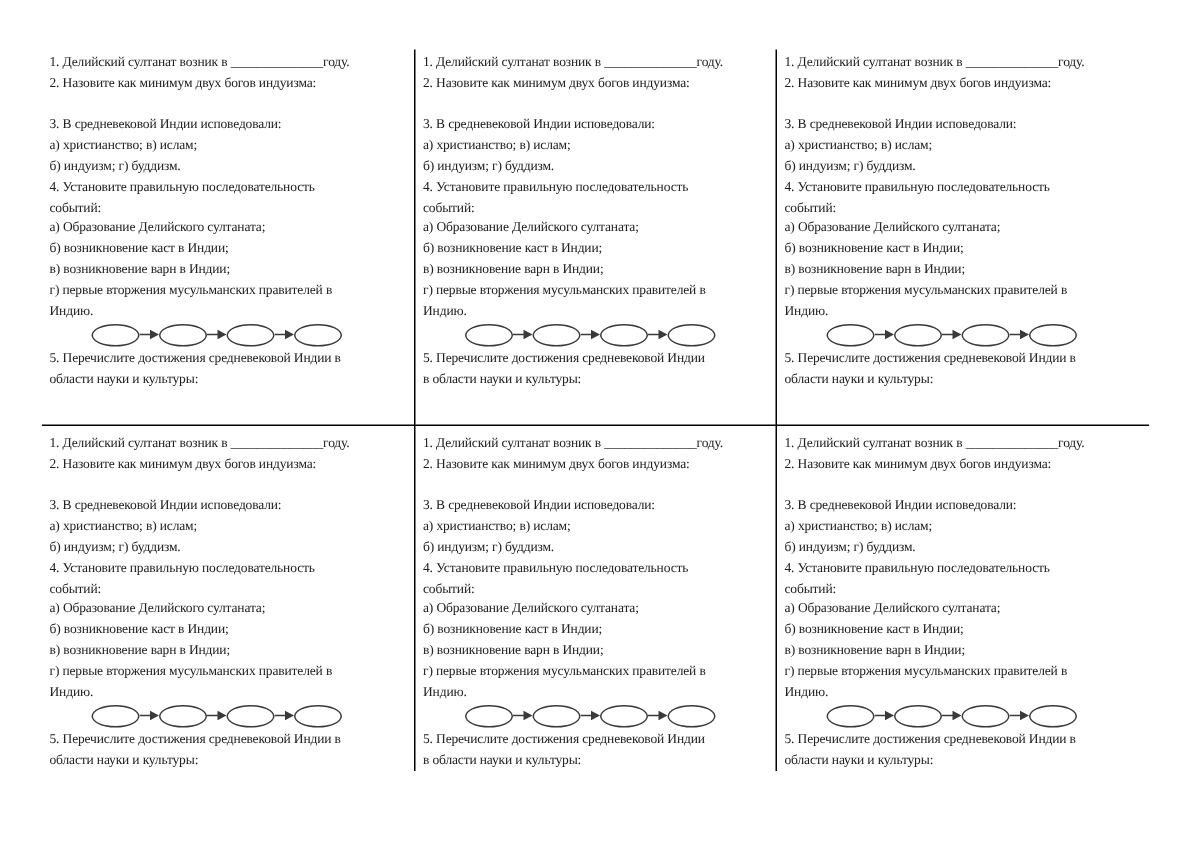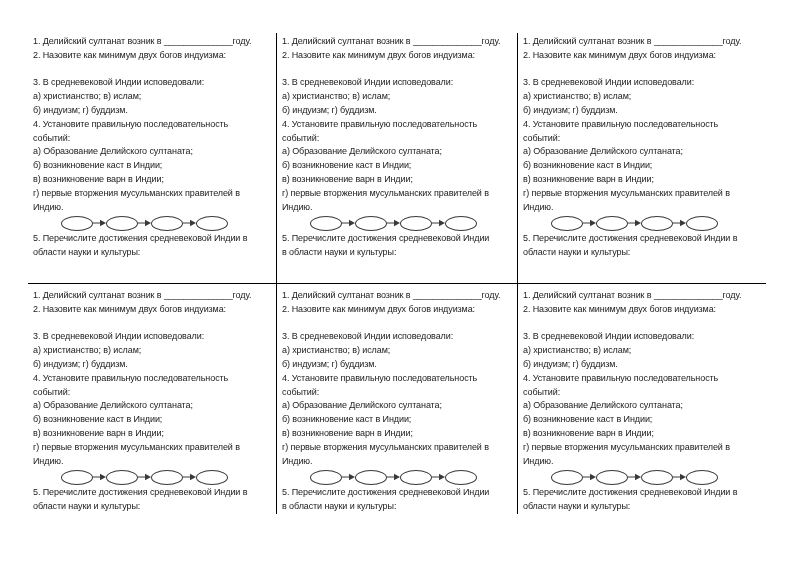--- a/index.html
+++ b/index.html
@@ -12,20 +12,21 @@
   }
   .sheet {
     position: absolute;
     left: 28px;
     top: 33px;
     width: 738px;
     height: 481px;
     display: grid;
     grid-template-columns: 249px 241px 248px;
     grid-template-rows: 251px 230px;
+    font-family: Liberation Serif, serif;
   }
   .cell {
     padding: 2px 2px 0 5px;
     overflow: hidden;
   }
   .cell.col-inner { border-right: 1px solid #000000; }
   .cell.row-first { border-bottom: 1px solid #000000; }
   .cell:not(.row-first) { padding-top: 5px; }
   .line {
     font-size: 9px;

